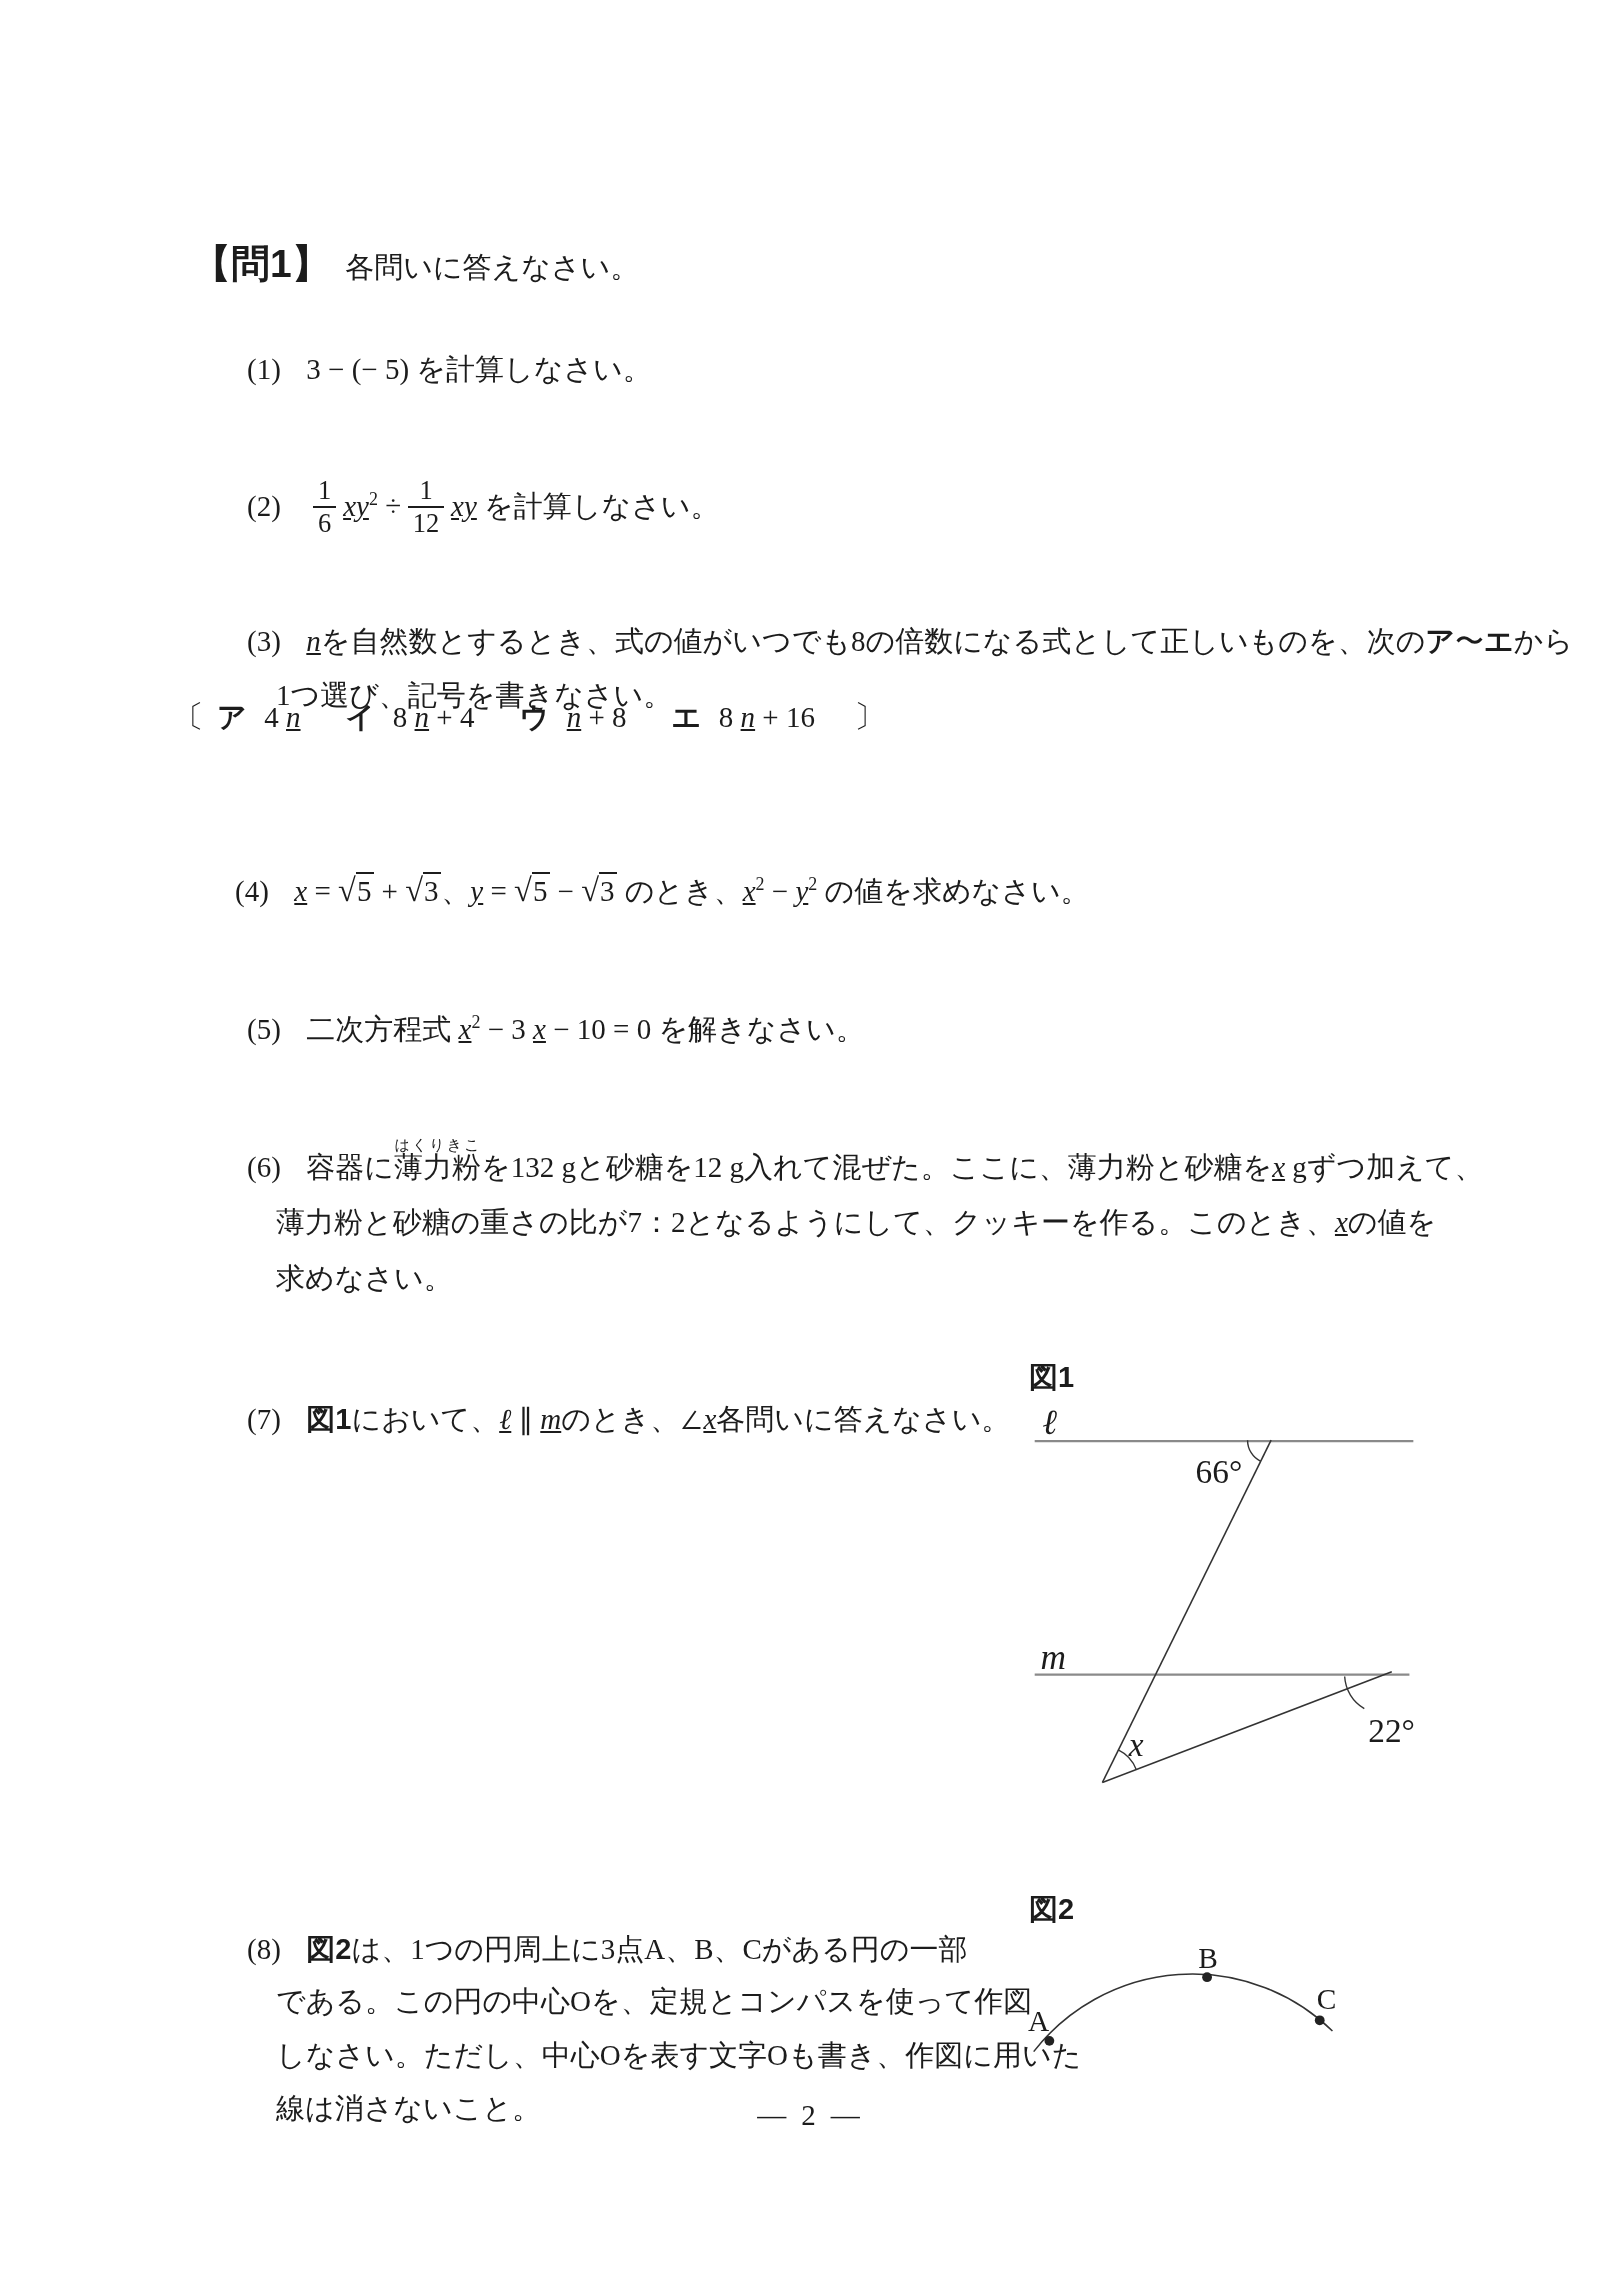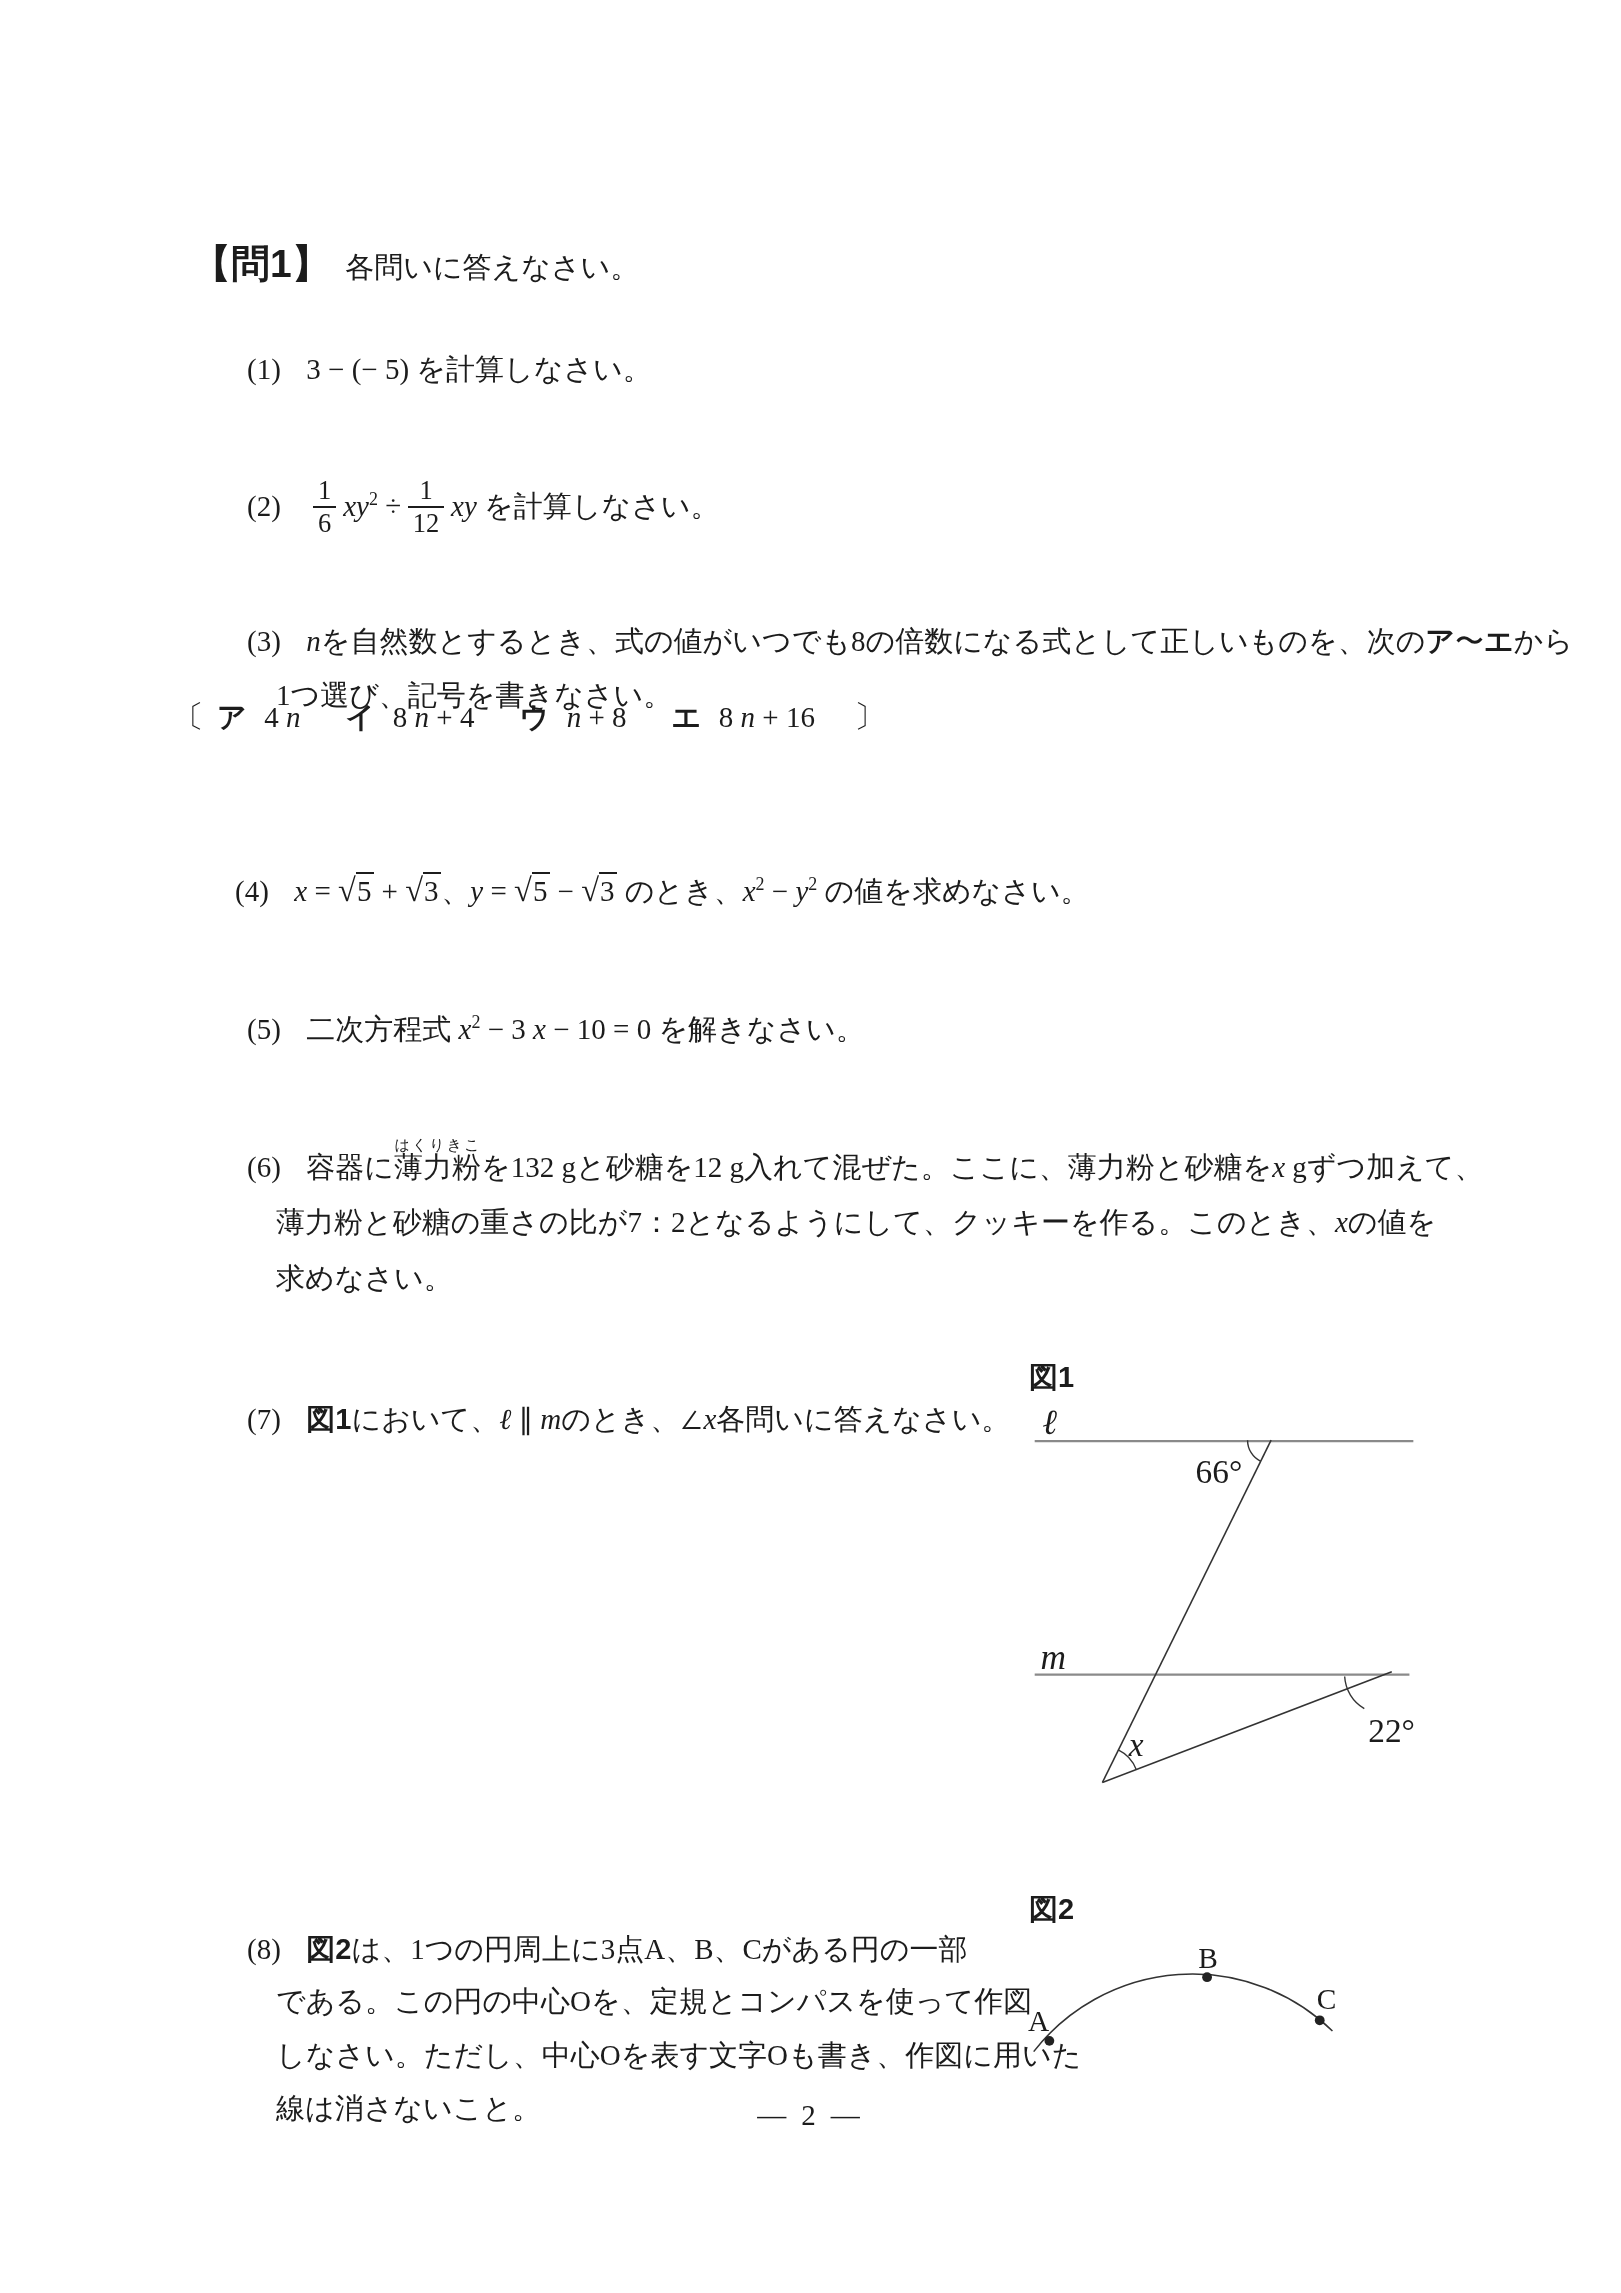--- a/index.html
+++ b/index.html
@@ -9,21 +9,21 @@
     background:#ffffff;
     font-family:"Liberation Serif",serif;
     color:#1c1c1c;
     overflow:hidden;
   }
   .abs{position:absolute;}
   .qline{font-size:29px;line-height:1.32;white-space:pre;}
   .qline span{white-space:pre;}
   .qnum{margin-right:25.5px;}
   .gb{font-family:"Liberation Sans",sans-serif;font-weight:bold;}
-  .mi{font-style:italic;}
+  .mi{font-style:italic;text-decoration:underline;}
   sup.e{font-size:0.62em;vertical-align:super;letter-spacing:0;}
   
   .frac{display:inline-flex;flex-direction:column;text-align:center;
         vertical-align:middle;font-size:26.5px;line-height:1.15;margin:0 6.9px 5.9px 6.9px;}
   .frac .fnum{padding:0 4.9px;}
   .frac .fden{border-top:2px solid currentColor;padding:0 4.9px;}
   
   .sqrt{white-space:nowrap;}
   .sqrt .sign{font-size:1.12em;}
   .sqrt .rad{border-top:2px solid currentColor;padding:1px 2.9px 0 1px;}

